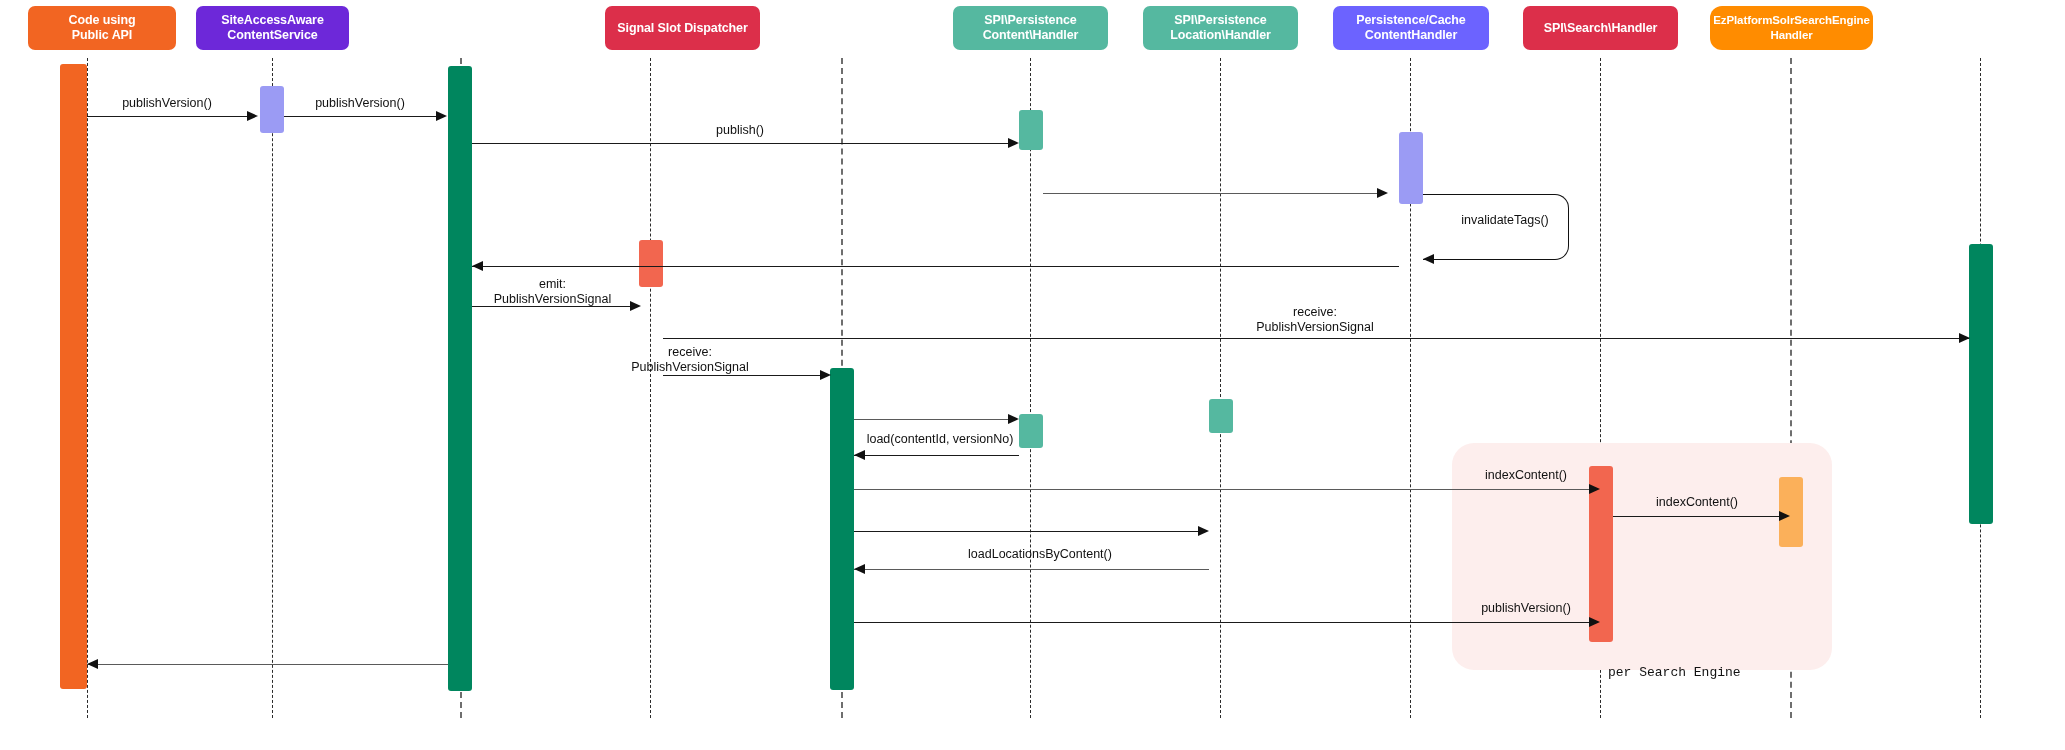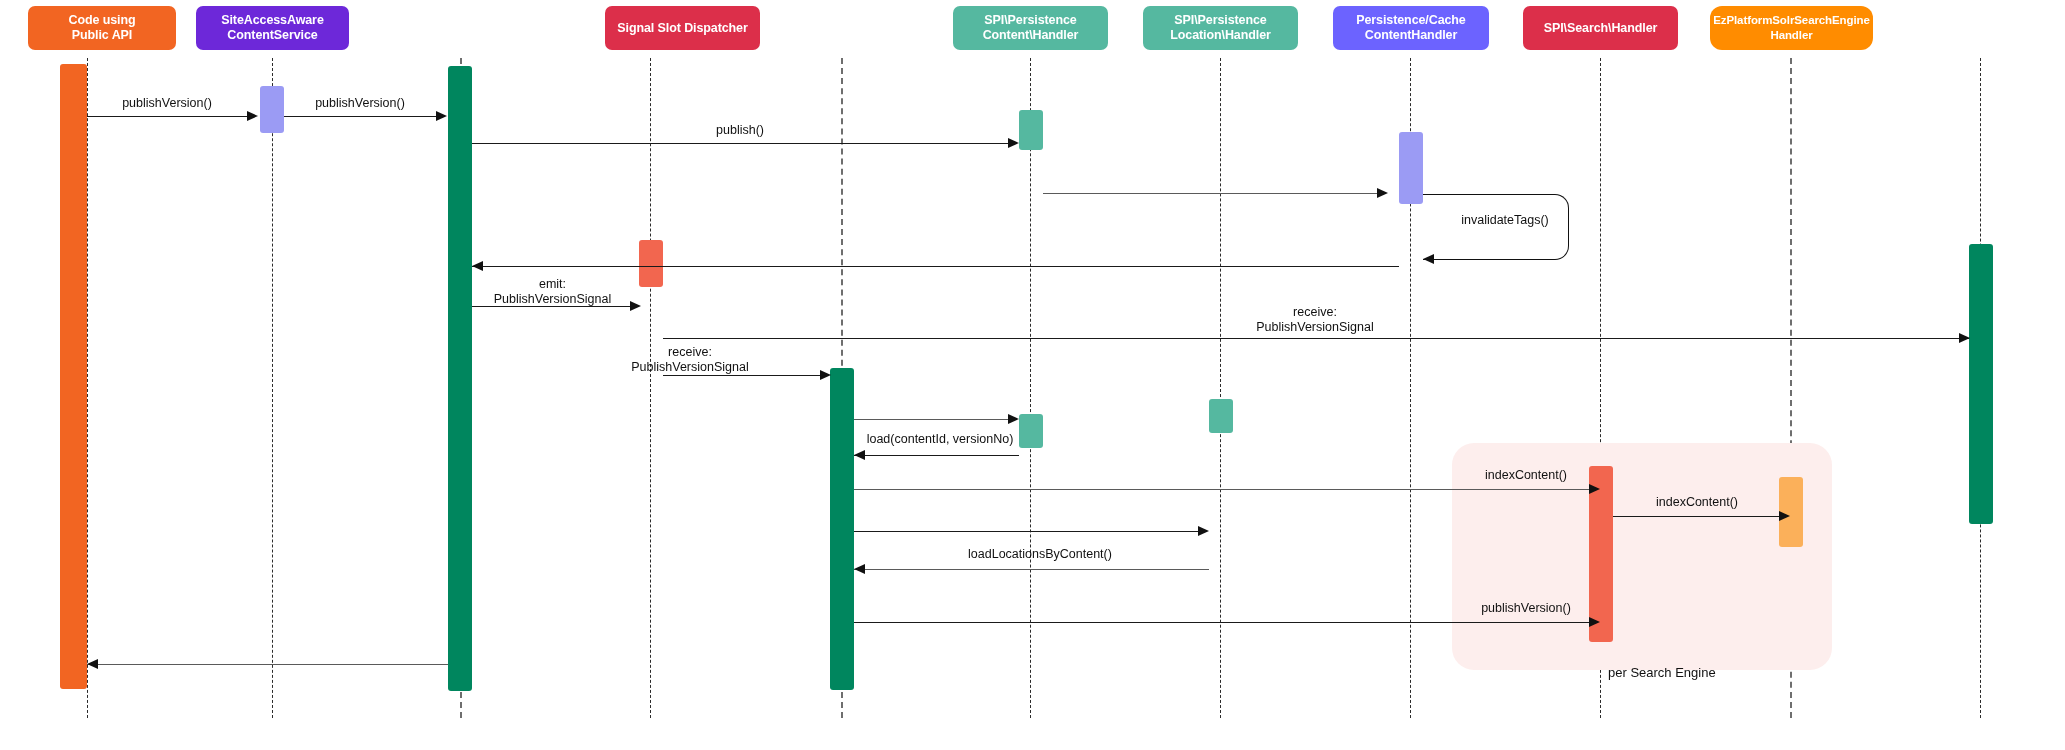--- a/index.html
+++ b/index.html
@@ -31,21 +31,21 @@
   <div class="lifeline" style="left:650px; top:58px; height:660px;"></div>
   <div class="lifeline thick" style="left:841px; top:58px; height:660px;"></div>
   <div class="lifeline" style="left:1030px;top:58px; height:660px;"></div>
   <div class="lifeline" style="left:1220px;top:58px; height:660px;"></div>
   <div class="lifeline" style="left:1410px;top:58px; height:660px;"></div>
   <div class="lifeline" style="left:1600px;top:58px; height:660px;"></div>
   <div class="lifeline thick" style="left:1790px;top:58px; height:660px;"></div>
   <div class="lifeline" style="left:1980px;top:58px; height:660px;"></div>
 
   <div class="frag" style="left:1452px; top:443px; width:380px; height:227px;"></div>
-  <div class="frag-label" style="left:1608px; top:665px;">per Search Engine</div>
+  <div class="frag-label" style="left:1608px; top:665px;font-family:Liberation Mono, monospace;">per Search Engine</div>
 
   <div class="actor-box" style="left:28px; top:6px; width:148px; height:44px; background:#f26522;">
     <div>
       <div>Code using</div>
       <div>Public API</div>
     </div>
   </div>
   <div class="actor-box" style="left:196px; top:6px; width:153px; height:44px; background:#6d28d9;">
     <div>
       <div>SiteAccessAware</div>

